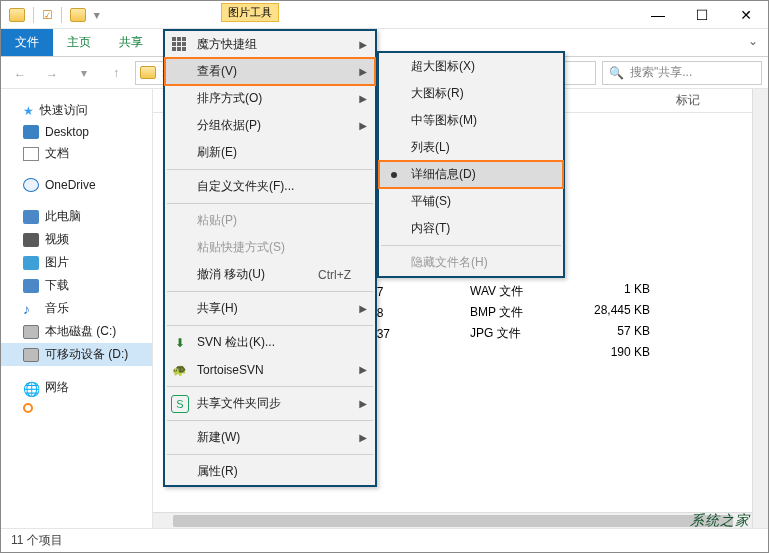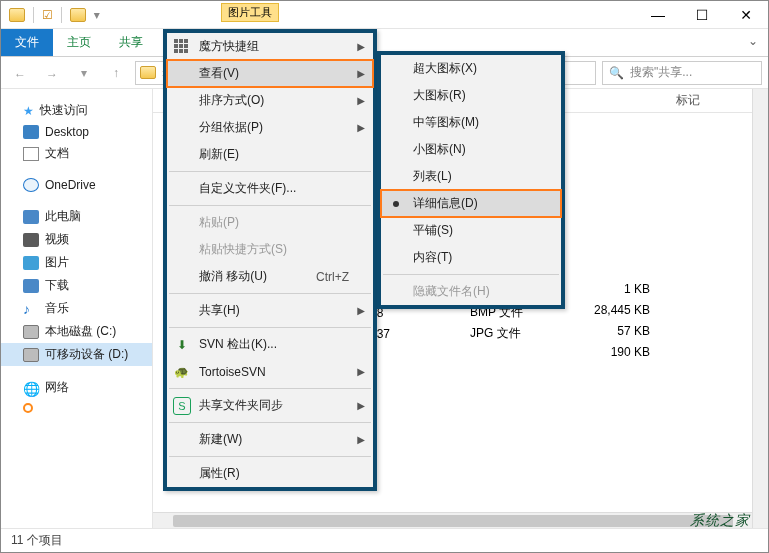--- a/index.html
+++ b/index.html
@@ -45,21 +45,21 @@
 .col-tag { width: 100px; }
 .rows { position: absolute; right: 18px; top: 24px; }
 .rows .row { height: 21px; display: flex; align-items: center; }
 .rows .row .date { width: 120px; }
 .rows .row .type { width: 90px; }
 .rows .row .size { width: 90px; text-align: right; margin-top: 36px; }
 .scrollbar-v { position: absolute; right: 0; top: 0; bottom: 0; width: 16px; background: #f0f0f0; border-left: 1px solid #ddd; }
 .scrollbar-h { position: absolute; left: 0; right: 16px; bottom: 0; height: 16px; background: #f0f0f0; border-top: 1px solid #ddd; }
 .scrollbar-h .thumb { position: absolute; left: 20px; top: 2px; height: 12px; width: 560px; background: #c8c8c8; border-radius: 2px; }
 .statusbar { height: 24px; border-top: 1px solid #e5e5e5; display: flex; align-items: center; padding: 0 10px; color: #444; }
-.menu { position: absolute; background: #f2f2f2; border: 4px solid #0c4a6e; box-shadow: 2px 2px 4px rgba(0,0,0,.2); }
+.menu { position: absolute; background: #f2f2f2; border: 2px solid #0c4a6e; box-shadow: 2px 2px 4px rgba(0,0,0,.2); }
 .menu .mrow { height: 27px; display: flex; align-items: center; padding: 0 30px 0 32px; white-space: nowrap; position: relative; color: #222; }
 .menu .mrow.disabled { color: #9a9a9a; }
 .menu .mrow.hover { background: #dcdcdc; }
 .menu .mrow .arrow { position: absolute; right: 8px; font-size: 10px; color: #555; }
 .menu .mrow .shortcut { position: absolute; right: 24px; color: #555; }
 .menu .mrow .mico { position: absolute; left: 6px; width: 18px; height: 18px; display: flex; align-items: center; justify-content: center; }
 .menu .sep { height: 1px; background: #cfcfcf; margin: 3px 2px; }
 .menu.main-menu { left: 162px; top: 28px; width: 214px; }
 .menu.sub-menu { left: 376px; top: 50px; width: 188px; }
 .hl-orange { outline: 2px solid #ff7a1a; outline-offset: -1px; }
@@ -326,23 +326,20 @@
   <div class="mrow">
       <span>超大图标(X)</span>
     </div>
   <div class="mrow">
       <span>大图标(R)</span>
     </div>
   <div class="mrow">
       <span>中等图标(M)</span>
     </div>
   <div class="mrow">
-      <span>小图标(N)</span>
-    </div>
-  <div class="mrow">
       <span>列表(L)</span>
     </div>
   <div class="mrow hover hl-orange">
       <span class="bullet"></span>
       <span>详细信息(D)</span>
     </div>
   <div class="mrow">
       <span>平铺(S)</span>
     </div>
   <div class="mrow">

